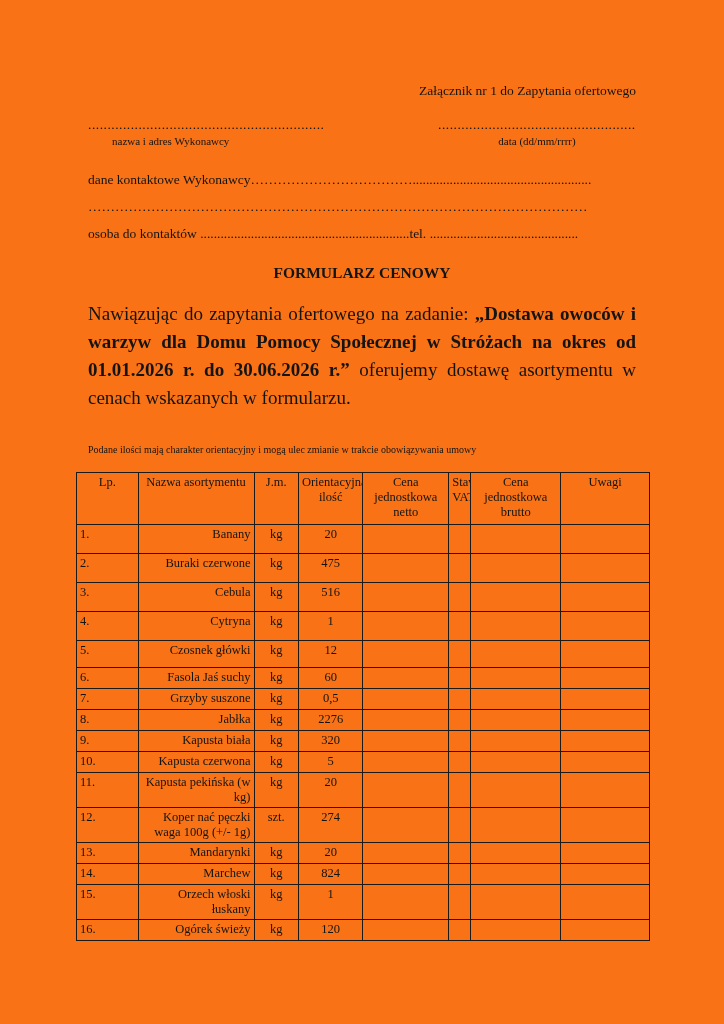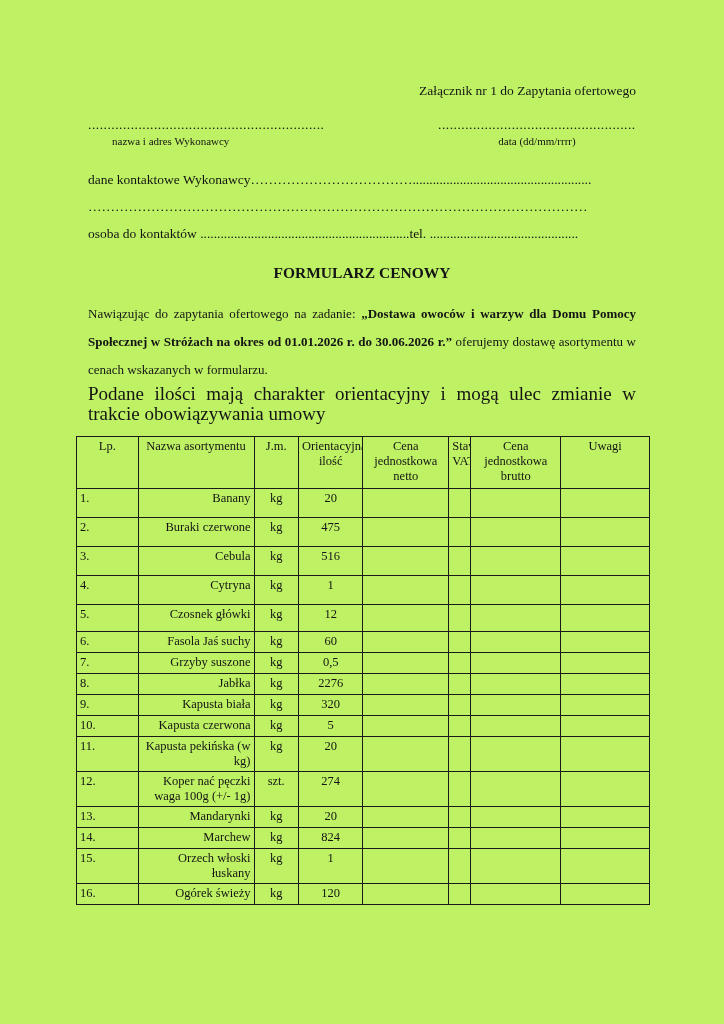--- a/index.html
+++ b/index.html
@@ -4,21 +4,21 @@
 <style>
   * { margin: 0; padding: 0; box-sizing: border-box; }
   html, body { background: #e8e8e8; }
   body { font-family: "Liberation Serif", "DejaVu Serif", serif; color: #141414; }
 
   .page {
     position: relative;
     width: 724px;
     height: 1024px;
     margin: 0 auto;
-    background: #bef264;
+    background: #f97316;
     padding: 83px 88px 0 88px;
     overflow: hidden;
   }
 
   .attachment-note {
     text-align: right;
     font-size: 13.5px;
     line-height: 16px;
   }
 
@@ -60,27 +60,27 @@
   }
   .doc-subtitle {
     font-size: 15.5px;
     font-weight: bold;
     text-decoration: underline;
     line-height: 19px;
   }
 
   .intro-par {
     margin-top: 18px;
-    font-size: 13px;
+    font-size: 19px;
     line-height: 28px;
     text-align: justify;
   }
   .note-par {
-    margin-top: 0;
-    font-size: 19px;
+    margin-top: 28px;
+    font-size: 10px;
     line-height: 20px;
     text-align: justify;
   }
 
   table.price-table {
     margin-top: 12px;
     margin-left: -12px;
     width: 574px;
     border-collapse: collapse;
     table-layout: fixed;

